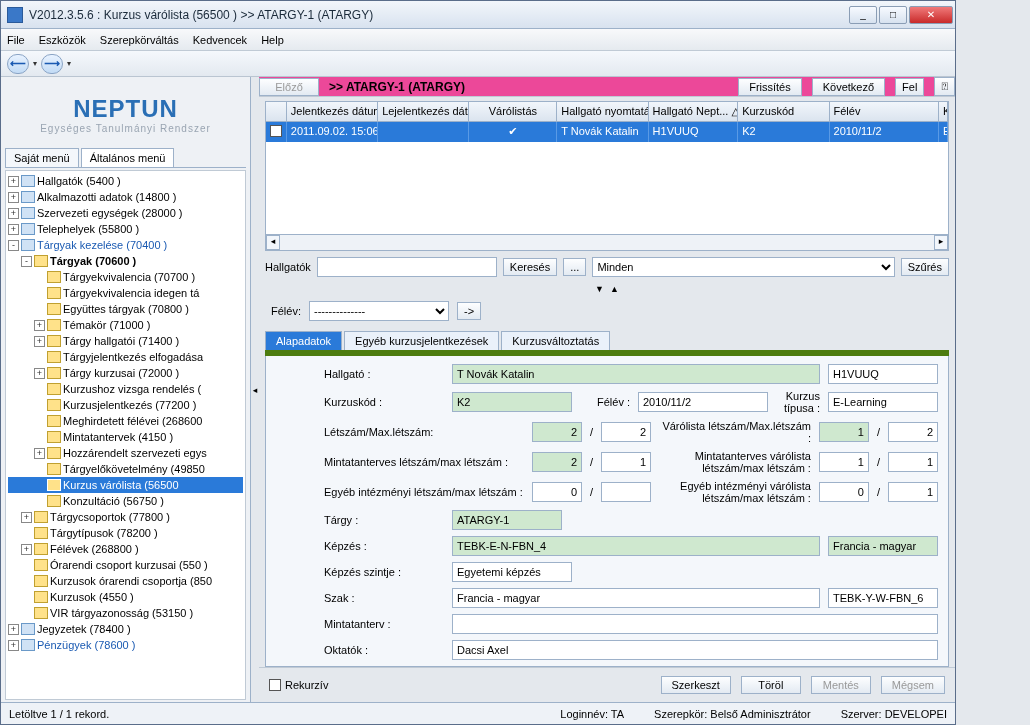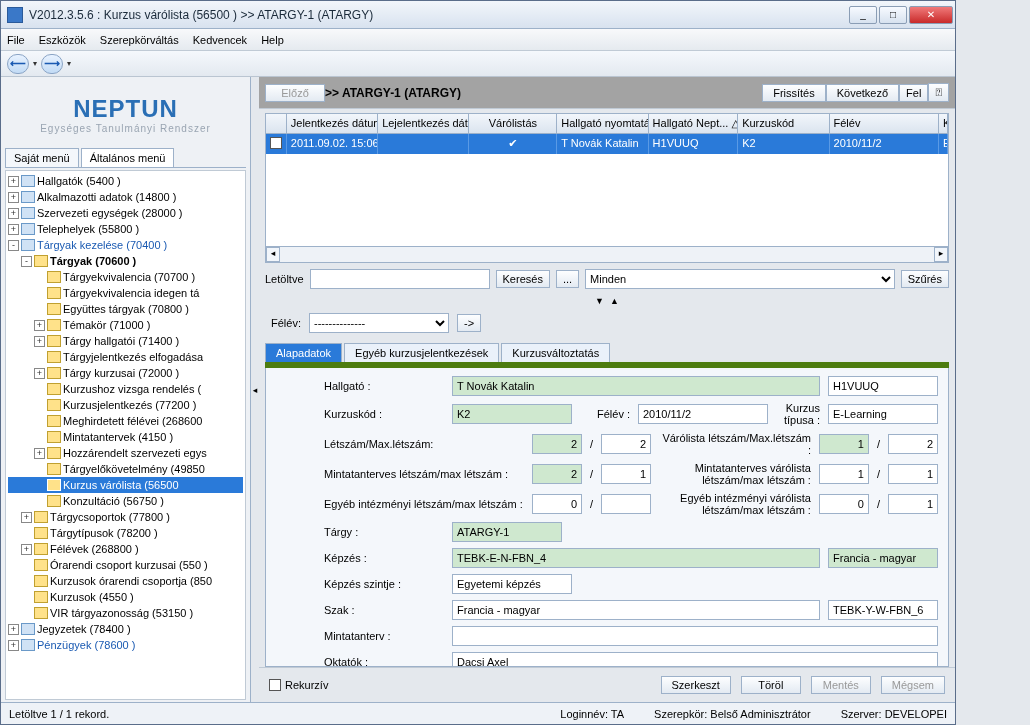--- a/index.html
+++ b/index.html
@@ -29,21 +29,21 @@
   .tn .exp { width:11px; height:11px; border:1px solid #888; display:inline-flex; align-items:center; justify-content:center; font-size:9px; background:#fff; color:#333; }
   .tn .sp { display:inline-block; width:11px; }
   .tn .ico { width:14px; height:12px; display:inline-block; border:1px solid #c0a030; background:#ffe28a; }
   .tn .ico.diamond { background:#d0e2f5; border-color:#6a99c8; }
   .tn .ico.folder { background:#ffe28a; border-color:#c0a030; }
   .tn.selected { background:#2a7ad9; color:#fff; }
   .tn.selected .ico { border-color:#fff; }
   .tn.link > span.lbl { color:#1a5ab2; }
   .tn.bold > span.lbl { font-weight:bold; }
   .rightpanel { flex:1; display:flex; flex-direction:column; overflow:hidden; }
-  .header-row { display:flex; align-items:center; background:#a3a3a3; padding:6px; gap:0; border-bottom:1px solid #c0cad5; }
+  .header-row { display:flex; align-items:center; background:#ec4899; gap:10px; border-bottom:1px solid #c0cad5; }
   .btn { border:1px solid #9db1c9; background:linear-gradient(#fdfeff,#e3eaf2); padding:2px 10px; font-size:11px; min-width:60px; text-align:center; }
   .btn.sm { min-width:auto; padding:2px 6px; }
   .btn.disabled { color:#999; }
   .hdr-title { font-weight:bold; font-size:12px; flex:1; }
   .gridwrap { margin:4px 6px 0 6px; border:1px solid #9db1c9; background:#fff; height:150px; display:flex; flex-direction:column; }
   .ghdr { display:flex; background:linear-gradient(#f2f6fb,#dbe4ef); border-bottom:1px solid #9db1c9; }
   .ghdr div { border-right:1px solid #9db1c9; padding:3px 4px; font-size:11px; overflow:hidden; white-space:nowrap; }
   .grow { display:flex; background:#2a7ad9; color:#fff; }
   .grow div { border-right:1px solid #5a9ae5; padding:3px 4px; font-size:11px; overflow:hidden; white-space:nowrap; }
   .c0{width:22px;} .c1{width:100px;} .c2{width:100px;} .c3{width:96px;text-align:center;} .c4{width:100px;} .c5{width:98px;} .c6{width:100px;} .c7{width:120px;} .c8{flex:1;}
@@ -342,21 +342,21 @@
           <div class="c8">E-</div>
         </div>
         <div class="hscroll">
           <div class="arrow">◂</div>
           <div class="track"></div>
           <div class="arrow">▸</div>
         </div>
       </div>
 
       <div class="filterrow">
-        <span>Letöltve</span>
+        <span>Hallgatók</span>
         <input type="text" style="width: 180px;">
         <div class="btn sm">Keresés</div>
         <div class="btn sm">...</div>
         <select style="flex:1">
           <option>Minden</option>
         </select>
         <div class="btn sm">Szűrés</div>
       </div>
 
       <div class="splith">

